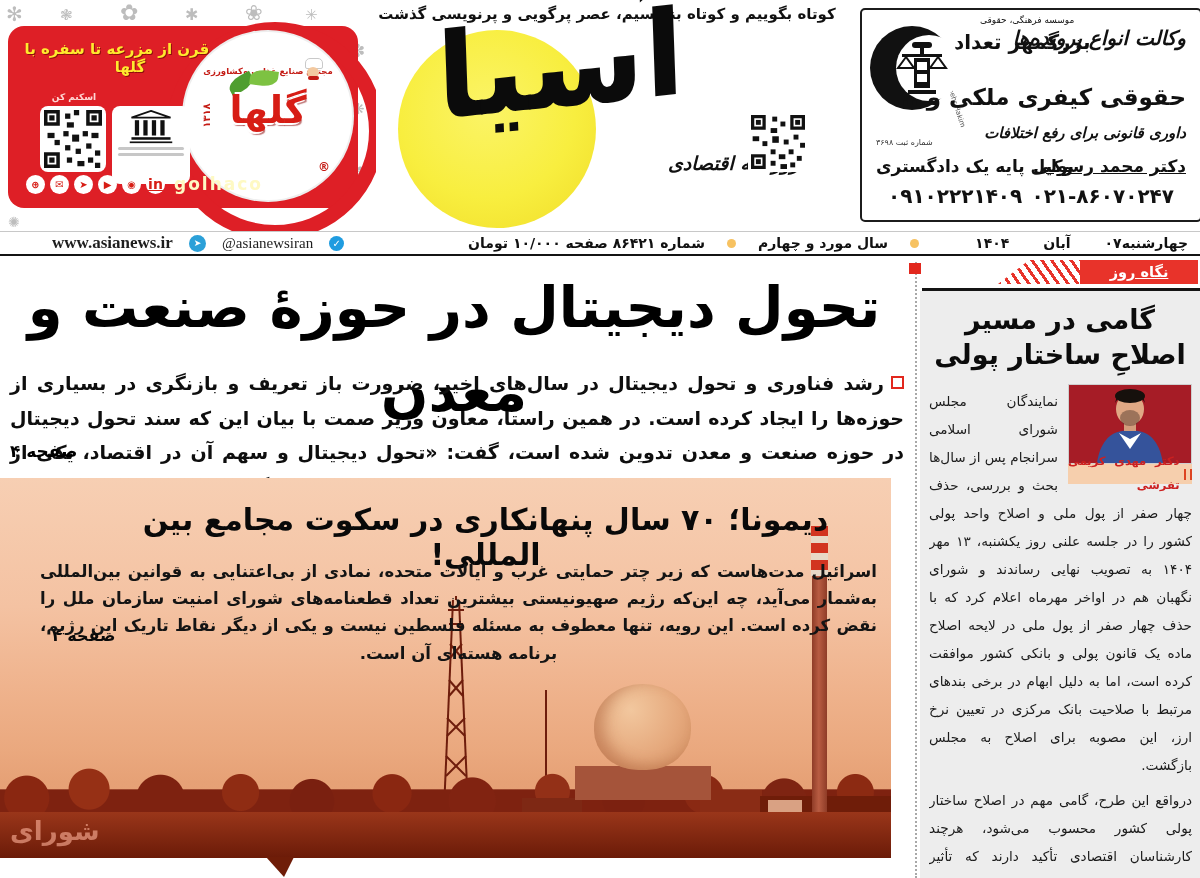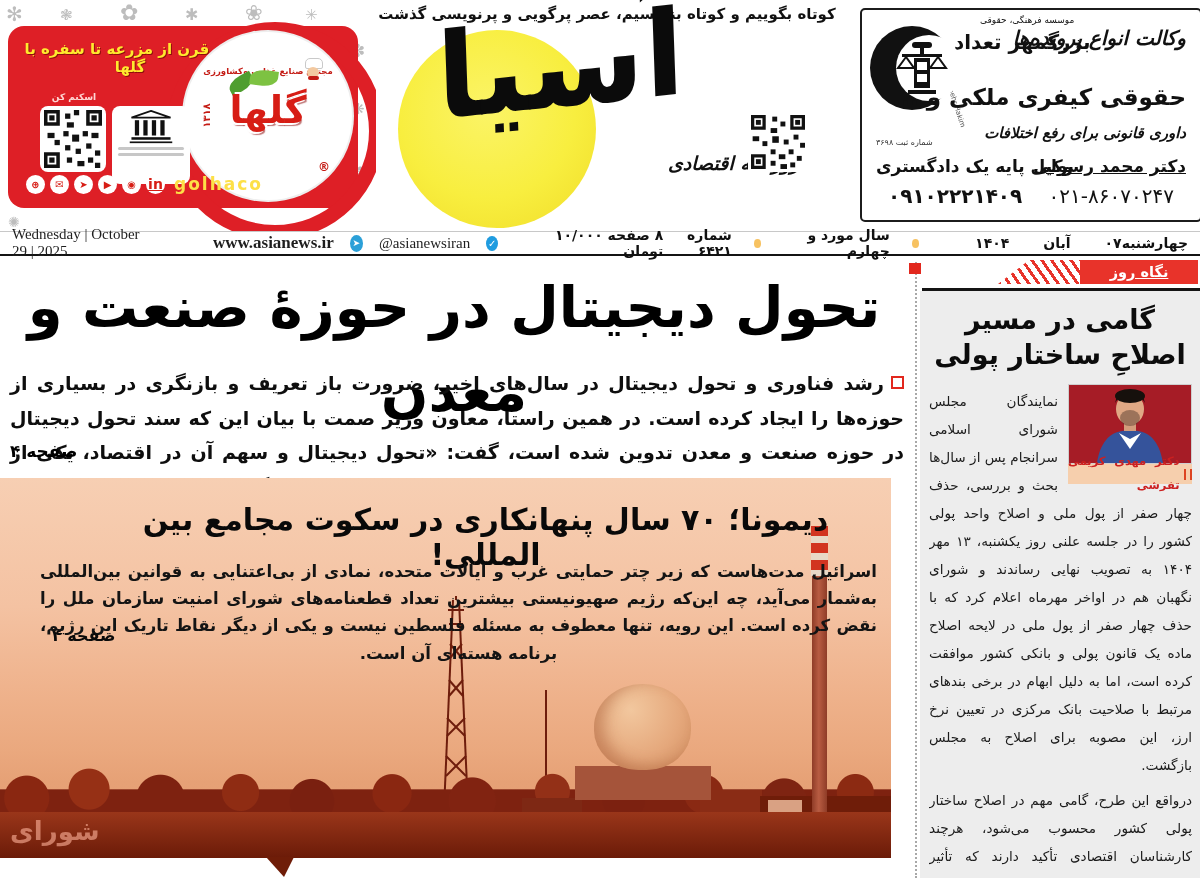--- a/index.html
+++ b/index.html
@@ -31,21 +31,21 @@
   #golha-year{position:absolute;left:10px;top:78px;color:#c41b14;font-size:10px;font-weight:bold;transform:rotate(-90deg);}
   #golha-reg{position:absolute;right:22px;bottom:26px;color:#c41b14;font-size:12px;font-weight:bold;}
   .white-tile{position:absolute;background:#fff;border-radius:8px;}
   #golha-scan{position:absolute;left:36px;top:66px;color:#ffd7d4;font-size:9px;font-weight:bold;width:60px;text-align:center;}
   #golha-qr{left:32px;top:80px;width:58px;height:58px;padding:4px;}
   #golha-unesco{left:104px;top:80px;width:66px;height:70px;padding:4px 6px;}
   .unesco-cap{height:3px;background:#c7c7c7;margin-top:3px;border-radius:2px;}
   #golha-social{position:absolute;left:18px;bottom:14px;display:flex;align-items:center;gap:5px;direction:ltr;}
   .soc{width:19px;height:19px;background:#fff;border-radius:50%;color:#d71d15;font-size:10px;font-weight:bold;
        display:flex;align-items:center;justify-content:center;}
-  #golha-handle{color:#fde047;font-weight:bold;font-size:17px;letter-spacing:2px;margin-left:4px;}
+  #golha-handle{color:#fef9c3;font-weight:bold;font-size:17px;letter-spacing:2px;margin-left:4px;}
 
   
   #masthead{left:376px;top:0;width:482px;height:232px;}
   #tagline{position:absolute;top:5px;left:0;right:20px;text-align:center;font-size:15px;font-weight:bold;color:#111;}
   #sun{position:absolute;left:22px;top:30px;width:198px;height:198px;border-radius:50%;
        background:radial-gradient(circle at 45% 40%,#fbf467 0%,#f8ee3f 55%,#f0dc27 100%);}
   #calligraphy{position:absolute;left:60px;top:6px;font-size:118px;font-weight:bold;color:#0b0b0b;
                transform:rotate(-6deg) skewX(-4deg);letter-spacing:-4px;line-height:1;}
   #mast-sub{position:absolute;left:292px;top:152px;font-size:19px;font-weight:bold;font-style:italic;color:#111;}
   #mast-qr{left:372px;top:112px;width:54px;height:54px;padding:3px;background:#fff;}
@@ -55,21 +55,21 @@
   #legal{left:860px;top:8px;width:338px;height:210px;border:2.5px solid #1c1c1c;border-radius:5px;background:#fff;}
   .la{position:absolute;color:#111;}
   #la-line1{right:14px;top:16px;font-size:20px;font-weight:bold;font-style:italic;}
   #la-org-small{left:118px;top:5px;font-size:9px;}
   #la-org{left:92px;top:20px;font-size:20px;font-weight:bold;}
   #la-latin{left:84px;top:52px;font-size:7px;color:#555;transform:rotate(72deg);transform-origin:left top;}
   #la-line2{right:14px;top:74px;font-size:23px;font-weight:bold;}
   #la-line3{right:14px;top:114px;font-size:15px;font-weight:bold;font-style:italic;}
   #la-name{right:14px;top:146px;font-size:17px;font-weight:bold;text-decoration:underline;}
   #la-title{left:14px;top:146px;font-size:17px;font-weight:bold;}
-  #la-phone1{right:26px;top:174px;font-size:20px;font-weight:normal;}
+  #la-phone1{right:26px;top:174px;font-size:20px;font-weight:bold;}
   #la-phone2{left:26px;top:174px;font-size:20px;font-weight:bold;}
   #la-reg{left:14px;top:128px;font-size:8px;color:#333;}
   #la-logo{position:absolute;left:8px;top:16px;width:84px;height:84px;}
   #la-cres{position:absolute;left:0;top:0;width:84px;height:84px;border-radius:50%;background:#111;}
   #la-cres-cut{position:absolute;left:26px;top:9px;width:66px;height:66px;border-radius:50%;background:#fff;}
 
   
   #dateline{left:0;top:231px;width:1200px;height:25px;border-top:1px solid #c8c8c8;border-bottom:2.5px solid #141414;
             display:flex;align-items:center;box-sizing:border-box;padding:0 12px;}
   #dl-left{display:flex;align-items:center;gap:16px;font-family:"Liberation Serif",serif;color:#1e1e1e;}
@@ -299,21 +299,20 @@
     <div id="la-line2" class="la">حقوقی کیفری ملکی و ...</div>
     <div id="la-line3" class="la">داوری قانونی برای رفع اختلافات</div>
     <div id="la-name" class="la">دکتر محمد رسولی</div>
     <div id="la-title" class="la">وکیل پایه یک دادگستری</div>
     <div id="la-phone1" class="la">۰۲۱-۸۶۰۷۰۲۴۷</div>
     <div id="la-phone2" class="la">۰۹۱۰۲۲۲۱۴۰۹</div>
   </div>
 
   <div id="dateline" class="abs">
     <div id="dl-left">
-      <span id="dl-date">Wednesday | October 29 | 2025</span>
       <span id="dl-site">www.asianews.ir</span>
       <span class="badge-circle" id="tg-icon">➤</span>
       <span id="dl-handle">@asianewsiran</span>
       <span class="badge-circle" id="vf-icon">✓</span>
     </div>
     <div id="dl-right">
       <span>چهارشنبه</span>
       <span class="gap-l">۰۷</span>
       <span class="gap-l">آبان</span>
       <span class="gap-l">۱۴۰۴</span>

